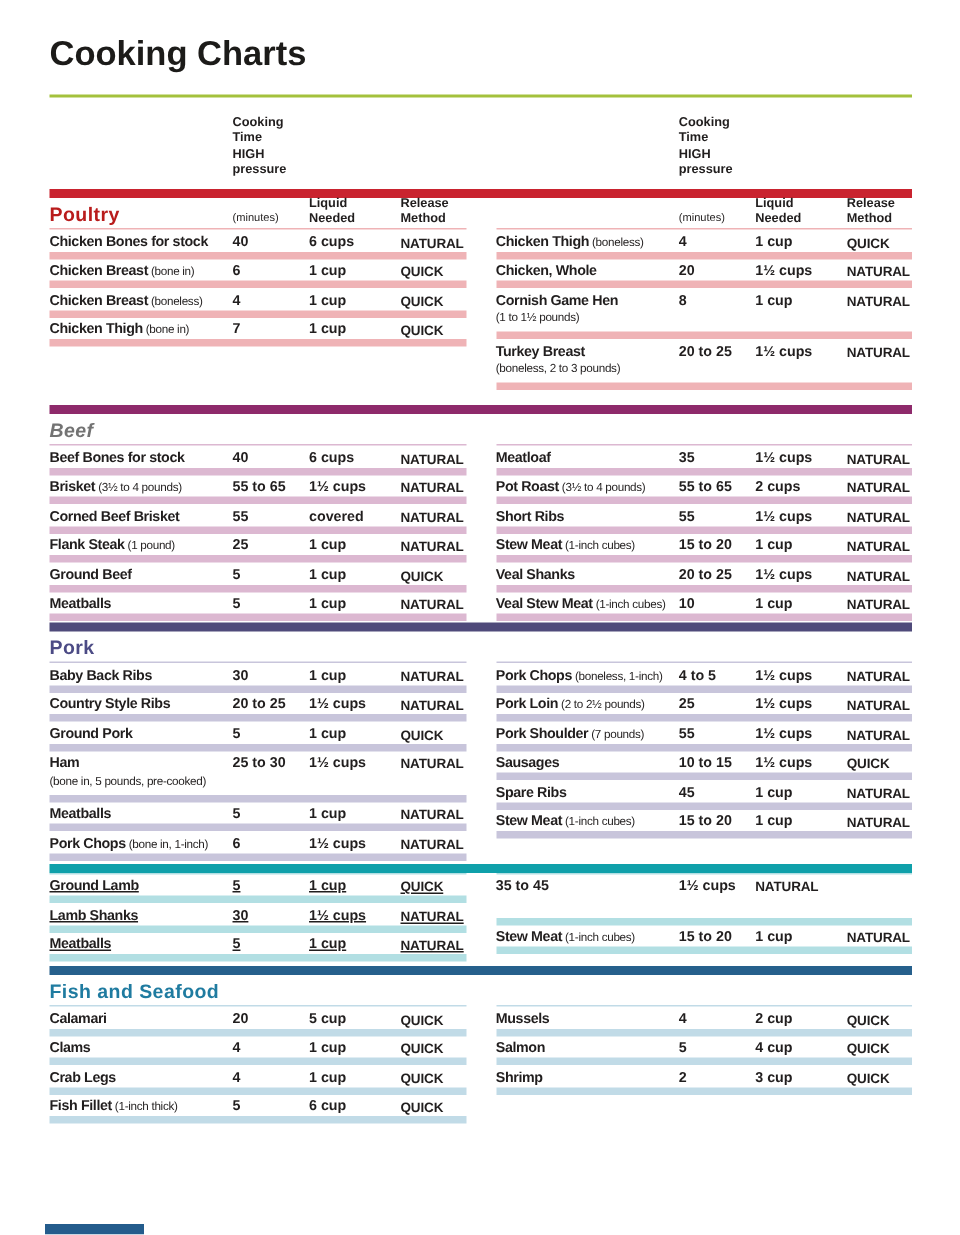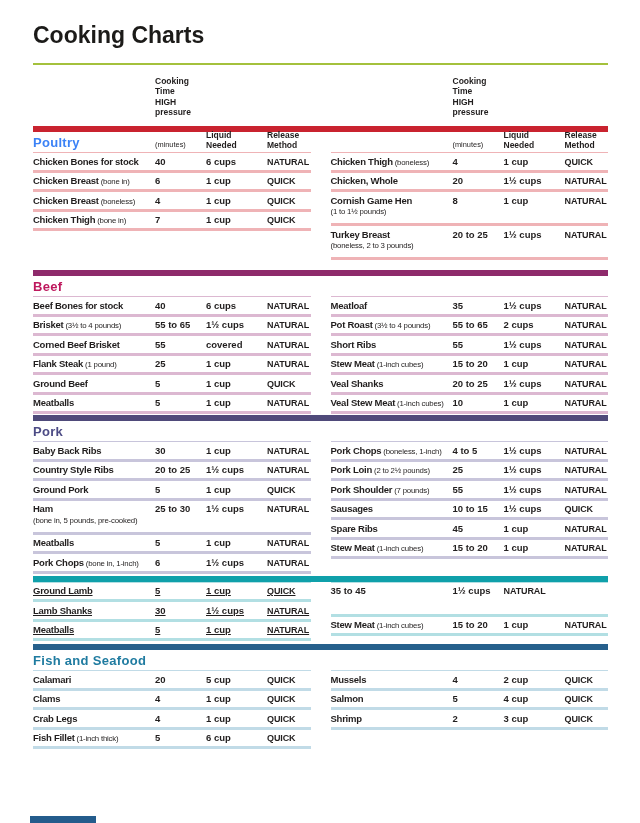--- a/index.html
+++ b/index.html
@@ -18,21 +18,21 @@
   .hcell .sub{font-size:7.4px;font-weight:normal;white-space:nowrap;margin-top:24px;}
   .hcell.pad{padding-bottom:11px;}
   
   .section{margin:0;}
   .sec-bar{height:6px;}
   .sec-h{font-size:13px;font-weight:bold;margin:3px 0 2px 0;letter-spacing:.3px;}
   .cols{display:flex;gap:20px;align-items:flex-start;}
   .tbl{flex:1;border-top:1px solid #ccc;}
   .row{
     display:grid;grid-template-columns:122px 51px 61px auto;
-    border-bottom:3px solid #8b5cf6;min-height:19.5px;box-sizing:border-box;
+    border-bottom:5px solid #8b5cf6;min-height:19.5px;box-sizing:border-box;
     align-items:start;padding-top:3.5px;
   }
   .row.tall{min-height:34px;}
   .c{font-size:9.5px;font-weight:bold;line-height:1.12;}
   .c.name{white-space:nowrap;}
   .nm{font-size:9.5px;font-weight:bold;letter-spacing:-.25px;}
   .nt{font-size:7.8px;font-weight:normal;letter-spacing:-.2px;}
   .nt2{font-size:7.8px;font-weight:normal;letter-spacing:-.2px;margin-top:2px;}
   .c.release{font-size:9px;letter-spacing:-.1px;}
   .sec-poultry{margin-bottom:10px;}
@@ -76,21 +76,21 @@
       <div class="hcell pad">Liquid
 Needed</div>
       <div class="hcell pad">Release
 Method</div>
     </div>
   </div>
 
   <div id="sections">
       <div class="section sec-poultry">
         <div class="sec-bar" style="background: rgb(201, 35, 47);"></div>
-        <div class="sec-h" style="color: #3b82f6;">Poultry</div>
+        <div class="sec-h" style="color: #b91c1c;">Poultry</div>
         <div class="cols">
           <div class="tbl" style="border-top-color: rgb(239, 179, 182);">
             <div class="row" style="border-bottom-color: rgb(239, 179, 182);">
               <div class="c name"><span class="nm">Chicken Bones for stock</span></div>
               <div class="c time">40</div>
               <div class="c liquid">6 cups</div>
               <div class="c release">NATURAL</div>
             </div>
             <div class="row" style="border-bottom-color: rgb(239, 179, 182);">
               <div class="c name"><span class="nm">Chicken Breast</span><span class="nt"> (bone in)</span></div>
@@ -134,21 +134,21 @@
               <div class="c name"><span class="nm">Turkey Breast</span><div class="nt2">(boneless, 2 to 3 pounds)</div></div>
               <div class="c time">20 to 25</div>
               <div class="c liquid">1½ cups</div>
               <div class="c release">NATURAL</div>
             </div>
           </div>
         </div>
       </div>
       <div class="section sec-beef">
         <div class="sec-bar" style="background: rgb(142, 42, 107);"></div>
-        <div class="sec-h" style="color: #be185d;">Beef</div>
+        <div class="sec-h" style="color: #737373; font-style: italic;">Beef</div>
         <div class="cols">
           <div class="tbl" style="border-top-color: rgb(220, 184, 209);">
             <div class="row" style="border-bottom-color: rgb(220, 184, 209);">
               <div class="c name"><span class="nm">Beef Bones for stock</span></div>
               <div class="c time">40</div>
               <div class="c liquid">6 cups</div>
               <div class="c release">NATURAL</div>
             </div>
             <div class="row" style="border-bottom-color: rgb(220, 184, 209);">
               <div class="c name"><span class="nm">Brisket</span><span class="nt"> (3½ to 4 pounds)</span></div>

